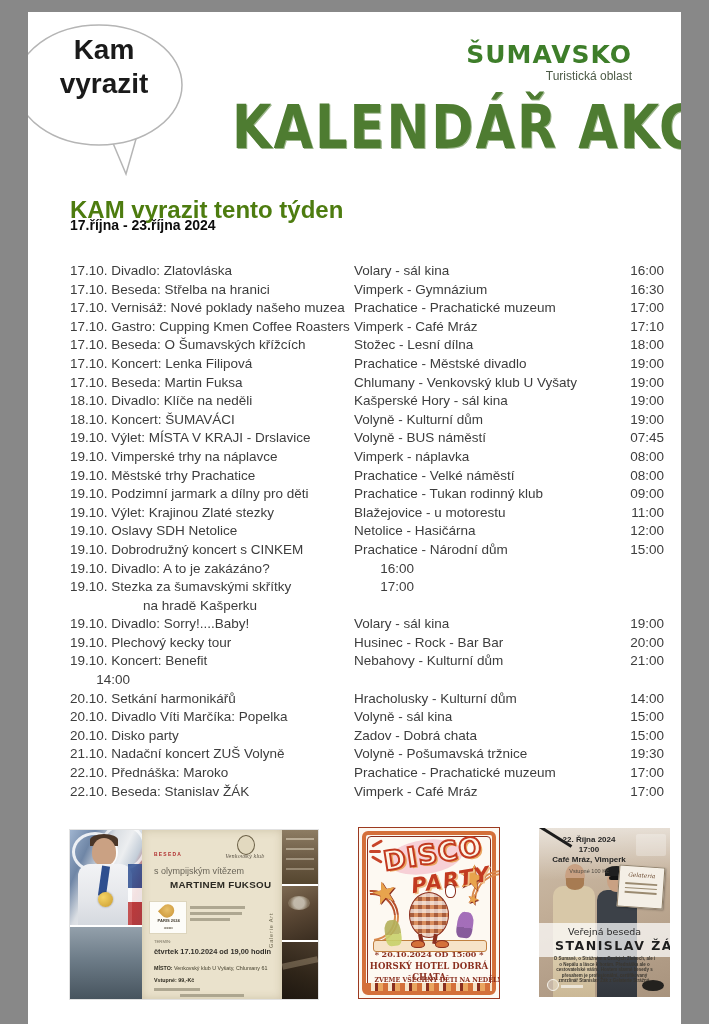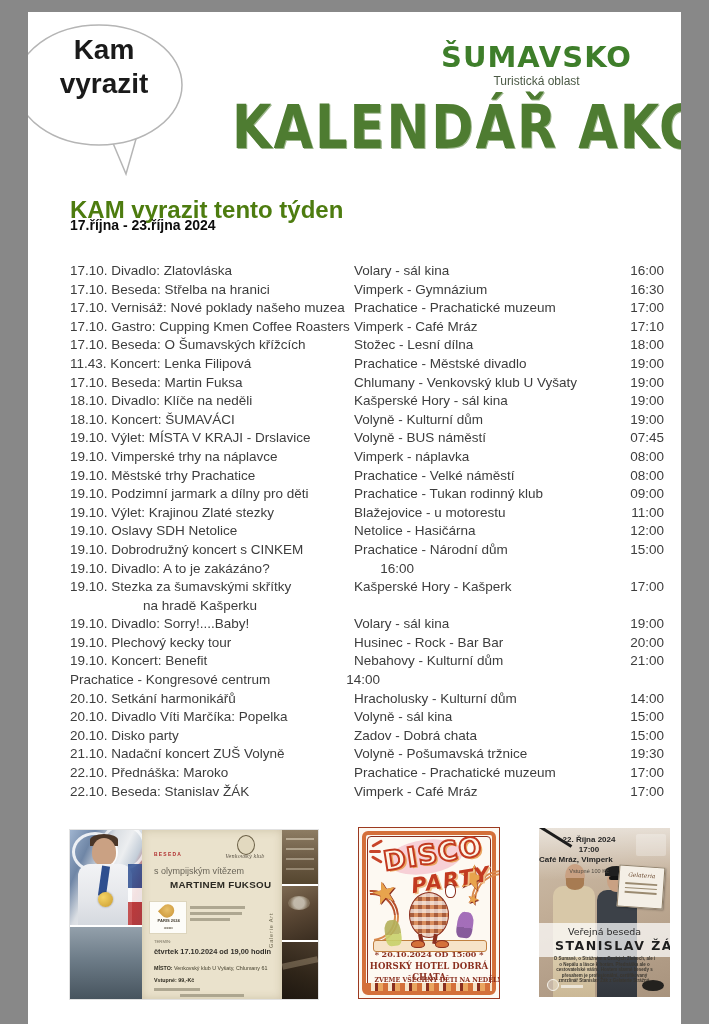--- a/index.html
+++ b/index.html
@@ -6,23 +6,23 @@
   .page{position:relative;width:653px;height:1024px;background:#ffffff;overflow:hidden;
         font-family:"Liberation Sans",sans-serif;margin:12px auto;}
 
   
   .bubble-svg{position:absolute;left:-14px;top:4px;}
   .bubble-l1{position:absolute;left:26px;top:22px;width:100px;text-align:center;
              font-size:28px;font-weight:bold;color:#1a1a1a;}
   .bubble-l2{position:absolute;left:14px;top:56px;width:124px;text-align:center;
              font-size:28px;font-weight:bold;color:#1a1a1a;}
   .logo{position:absolute;right:49px;top:28px;text-align:right;}
-  .logo-title{font-size:29px;font-weight:900;color:#3e7e2a;letter-spacing:1px;
+  .logo-title{font-size:25px;font-weight:900;color:#3e7e2a;letter-spacing:1px;
               font-family:"DejaVu Sans",sans-serif;}
-  .logo-sub{font-size:12px;color:#4c5a46;margin-top:0px;text-align:center;}
+  .logo-sub{font-size:12px;color:#4c5a46;margin-top:0px;}
   .main-title{position:absolute;left:204px;top:80px;width:460px;
               font-size:50px;font-weight:900;color:#4e7c31;letter-spacing:2px;
               font-family:"DejaVu Sans",sans-serif;transform:scale(1.02,1.22);
               transform-origin:left top;white-space:nowrap;
               text-shadow:1px 1px 0 rgba(78,124,49,.55);}
 
   .section-title{position:absolute;left:42px;top:184px;font-size:24px;font-weight:bold;color:#4d7c0f;}
   .date-range{position:absolute;left:42px;top:205px;font-size:14px;font-weight:bold;color:#0d0d0d;}
 
   
@@ -148,21 +148,21 @@
   .p2-url{position:absolute;left:0;top:156px;width:100%;text-align:center;font-size:7px;color:#8a6b4f;
       text-decoration:underline;transform:scale(.7);}
 
   
   .p3{left:511px;top:816px;width:131px;height:169px;
       background:linear-gradient(160deg,#cfc0ad 0%,#c2ae97 40%,#b5a08a 70%,#a8937d 100%);}
   .p3-stick{position:absolute;left:-4px;top:-6px;width:44px;height:3px;background:#1c1c1c;transform:rotate(32deg);transform-origin:left top;}
   .p3-fade{position:absolute;left:0;top:0;width:100%;height:52px;background:linear-gradient(180deg,rgba(255,255,255,.55),rgba(255,255,255,0));}
   .p3-date{position:absolute;left:0;top:7px;width:100px;text-align:center;font-size:8px;font-weight:bold;color:#242424;}
   .p3-time{position:absolute;left:0;top:17px;width:100px;text-align:center;font-size:8px;font-weight:bold;color:#242424;}
-  .p3-venue{position:absolute;left:0;top:27px;width:100px;font-size:8px;font-weight:bold;color:#242424;}
+  .p3-venue{position:absolute;left:0;top:27px;width:100px;text-align:center;font-size:8px;font-weight:bold;color:#242424;}
   .p3-price{position:absolute;left:0;top:40px;width:100px;text-align:center;font-size:7px;color:#4f4a42;transform:scale(.8);transform-origin:center top;}
   .p3-corner{position:absolute;right:4px;top:6px;width:30px;height:22px;background:rgba(255,255,255,.28);border-radius:2px;}
   .p3-sign{position:absolute;right:6px;top:38px;width:44px;height:40px;background:#f4efe6;border:1px solid #8a7a63;
       transform:rotate(4deg);box-shadow:1px 1px 2px rgba(0,0,0,.3);}
   .p3-sign-txt{font-size:8px;font-style:italic;font-family:"DejaVu Serif",serif;color:#6b4a2f;
       display:block;text-align:center;margin-top:4px;transform:scale(.72);white-space:nowrap;}
   .p3-sign-line{height:1.5px;background:#9a8a70;margin:3px 6px 0 6px;}
   .p3-head{position:absolute;border-radius:50%;background:#c9a183;}
   .p3-m1-body{position:absolute;left:14px;top:58px;width:42px;height:111px;border-radius:10px 10px 0 0;
       background:linear-gradient(180deg,#d8c8a8 0 70%,#cbb896 100%);}
@@ -227,21 +227,21 @@
         <span class="ev-title">17.10. Gastro: Cupping Kmen Coffee Roasters</span>
         <span class="ev-loc">Vimperk - Café Mráz</span>
         <span class="ev-time">17:10</span>
       </div>
       <div class="ev-row">
         <span class="ev-title">17.10. Beseda: O Šumavských křížcích</span>
         <span class="ev-loc">Stožec - Lesní dílna</span>
         <span class="ev-time">18:00</span>
       </div>
       <div class="ev-row">
-        <span class="ev-title">11.43. Koncert: Lenka Filipová</span>
+        <span class="ev-title">17.10. Koncert: Lenka Filipová</span>
         <span class="ev-loc">Prachatice - Městské divadlo</span>
         <span class="ev-time">19:00</span>
       </div>
       <div class="ev-row">
         <span class="ev-title">17.10. Beseda: Martin Fuksa</span>
         <span class="ev-loc">Chlumany - Venkovský klub U Vyšaty</span>
         <span class="ev-time">19:00</span>
       </div>
       <div class="ev-row">
         <span class="ev-title">18.10. Divadlo: Klíče na neděli</span>
@@ -287,41 +287,39 @@
         <span class="ev-title">19.10. Dobrodružný koncert s CINKEM</span>
         <span class="ev-loc">Prachatice - Národní dům</span>
         <span class="ev-time">15:00</span>
       </div>
       <div class="ev-row">
         <span class="ev-title">19.10. Divadlo: A to je zakázáno?</span>
         <span class="ev-time">16:00</span>
       </div>
       <div class="ev-row">
         <span class="ev-title">19.10. Stezka za šumavskými skřítky</span>
-        <span class="ev-loc">Kašperské Hory - Kašperk</span>
         <span class="ev-time">17:00</span>
       </div>
       <div class="ev-cont">na hradě Kašperku</div>
       <div class="ev-row">
         <span class="ev-title">19.10. Divadlo: Sorry!....Baby!</span>
         <span class="ev-loc">Volary - sál kina</span>
         <span class="ev-time">19:00</span>
       </div>
       <div class="ev-row">
         <span class="ev-title">19.10. Plechový kecky tour</span>
         <span class="ev-loc">Husinec - Rock - Bar Bar</span>
         <span class="ev-time">20:00</span>
       </div>
       <div class="ev-row">
         <span class="ev-title">19.10. Koncert: Benefit</span>
         <span class="ev-loc">Nebahovy - Kulturní dům</span>
         <span class="ev-time">21:00</span>
       </div>
       <div class="ev-row">
-        <span class="ev-loc">Prachatice - Kongresové centrum</span>
         <span class="ev-time">14:00</span>
       </div>
       <div class="ev-row">
         <span class="ev-title">20.10. Setkání harmonikářů</span>
         <span class="ev-loc">Hracholusky - Kulturní dům</span>
         <span class="ev-time">14:00</span>
       </div>
       <div class="ev-row">
         <span class="ev-title">20.10. Divadlo Víti Marčíka: Popelka</span>
         <span class="ev-loc">Volyně - sál kina</span>

